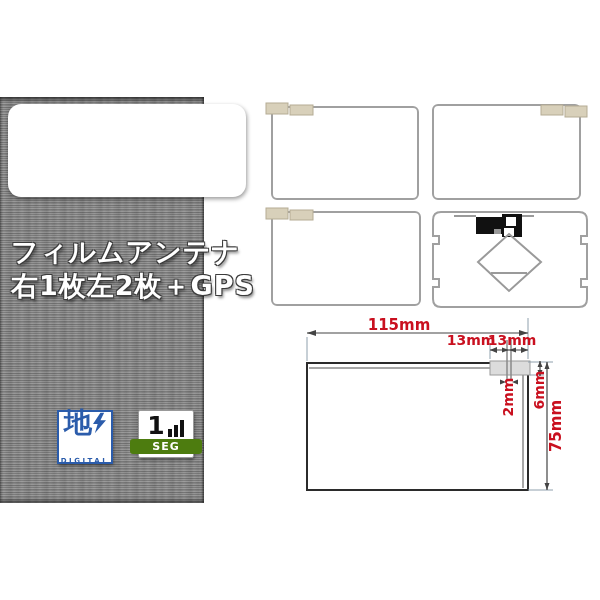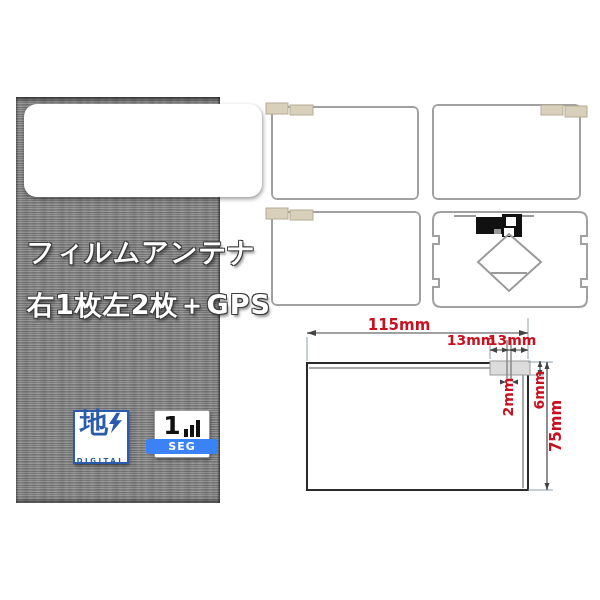--- a/index.html
+++ b/index.html
@@ -1,19 +1,19 @@
 <!DOCTYPE html>
 <html><head>
 <meta charset="utf-8">
 <style>
   html,body{margin:0;padding:0;background:#fff;}
   .canvas{position:relative;width:600px;height:600px;background:#fff;overflow:hidden;
           font-family:"DejaVu Sans",sans-serif;}
   
-  .paper{position:absolute;left:16px;top:97px;width:204px;height:406px;
+  .paper{position:absolute;left:0;top:97px;width:204px;height:406px;
     background-color:#8e8e8e;
     background-image:
       repeating-linear-gradient(0deg,
         rgba(255,255,255,.10) 0px, rgba(255,255,255,.10) 1px,
         rgba(0,0,0,.14) 1px, rgba(0,0,0,.14) 2px,
         rgba(255,255,255,.05) 2px, rgba(255,255,255,.05) 3px,
         rgba(0,0,0,.20) 3px, rgba(0,0,0,.20) 4px,
         rgba(255,255,255,.08) 4px, rgba(255,255,255,.08) 5px,
         rgba(0,0,0,.07) 5px, rgba(0,0,0,.07) 6px,
         rgba(0,0,0,.16) 6px, rgba(0,0,0,.16) 7px),
@@ -22,36 +22,36 @@
         rgba(0,0,0,.09) 11px, rgba(255,255,255,.03) 14px, rgba(0,0,0,.05) 18px);
     box-shadow: inset 0 3px 3px rgba(0,0,0,.45), inset -2px 0 2px rgba(0,0,0,.28),
                 inset 0 -3px 3px rgba(0,0,0,.38);}
   .blank-card{position:absolute;left:8px;top:7px;width:238px;height:93px;
     background:#fff;border-radius:13px;box-shadow:1px 2px 4px rgba(0,0,0,.4);}
   .headline{position:absolute;left:11px;color:#fff;font-weight:bold;font-size:27px;
     letter-spacing:1px;white-space:nowrap;
     text-shadow:-1px -1px 0 #3c3c3c,1px -1px 0 #3c3c3c,-1px 1px 0 #3c3c3c,1px 1px 0 #3c3c3c,
       2px 3px 3px rgba(0,0,0,.45);}
   .headline.l1{top:137px;}
-  .headline.l2{top:171px;margin-top:19px;}
+  .headline.l2{top:171px;}
   .model{position:absolute;left:14px;top:203px;font-size:60px;line-height:56px;
     font-weight:800;letter-spacing:2px;text-shadow:2px 3px 3px rgba(40,0,0,.35);}
   .logos{position:absolute;left:57px;top:313px;display:flex;gap:25px;align-items:flex-start;}
   .logo-digital{width:52px;height:50px;background:#fff;border:2px solid #2b5cab;
     display:flex;flex-direction:column;align-items:center;justify-content:center;
     box-shadow:1px 2px 3px rgba(0,0,0,.4);}
   .logo-digital .row{display:flex;align-items:center;gap:1px;}
   .logo-digital .kanji{font-size:28px;line-height:28px;font-weight:bold;}
   .logo-digital .dig{font-size:7px;font-weight:bold;letter-spacing:2.5px;margin-top:20px;text-align:right;}
   .logo-seg{width:54px;height:46px;background:#fff;border:1px solid #999;border-radius:2px;
     display:flex;flex-direction:column;align-items:center;justify-content:center;
     box-shadow:1px 2px 3px rgba(0,0,0,.4);}
   .logo-seg .row{display:flex;align-items:flex-end;gap:3px;}
   .logo-seg .one{font-size:25px;line-height:22px;font-weight:800;color:#111;}
-  .seg-pill{background:#3b82f6;color:#fff;font-size:11px;font-weight:bold;letter-spacing:1px;
+  .seg-pill{background:#4d7c0f;color:#fff;font-size:11px;font-weight:bold;letter-spacing:1px;
     border-radius:3px;padding:0 22px;line-height:15px;margin-top:2px;}
   .note{position:absolute;left:5px;top:376px;color:#fff;font-size:17px;letter-spacing:1px;
     white-space:nowrap;
     text-shadow:-1px -1px 0 #4a4a4a,1px -1px 0 #4a4a4a,-1px 1px 0 #4a4a4a,1px 1px 0 #4a4a4a;}
   
   .diagrams{position:absolute;left:260px;top:95px;width:340px;height:415px;}
   .dim-label{font-weight:bold;font-size:14px;}
   .dim-label.big{font-size:15px;}
 </style>
 </head>

